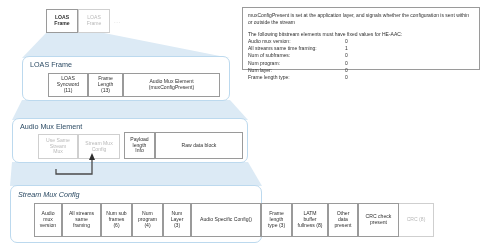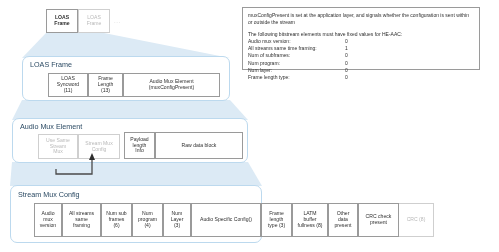--- a/index.html
+++ b/index.html
@@ -177,21 +177,21 @@
   <div class="cell" style="left:155px;top:132px;width:88px;height:27px;">
     <span>Raw data block</span>
   </div>
 
   <svg class="bracket" width="70" height="35" style="left:40px;top:145px;">
     <path d="M 16,24 L 16,29 L 52,29 L 52,14" fill="none" stroke="#4a4a4a" stroke-width="1.3"></path>
     <polygon points="52,8 49,15 55,15" fill="#2e2e2e"></polygon>
   </svg>
 
   <div class="panel" style="left:10px;top:185px;width:252px;height:58px;"></div>
-  <div class="panel-title" style="left:18px;top:190px;">Stream Mux Config</div>
+  <div class="panel-title" style="left:18px;top:190px;font-style:italic;">Stream Mux Config</div>
 
   <div class="cell" style="left:34px;top:203px;width:28px;height:34px;flex-direction:column;">
     <span>Audio</span>
     <span>mux</span>
     <span>version</span>
   </div>
   <div class="cell" style="left:62px;top:203px;width:39px;height:34px;flex-direction:column;">
     <span>All streams</span>
     <span>same</span>
     <span>framing</span>

